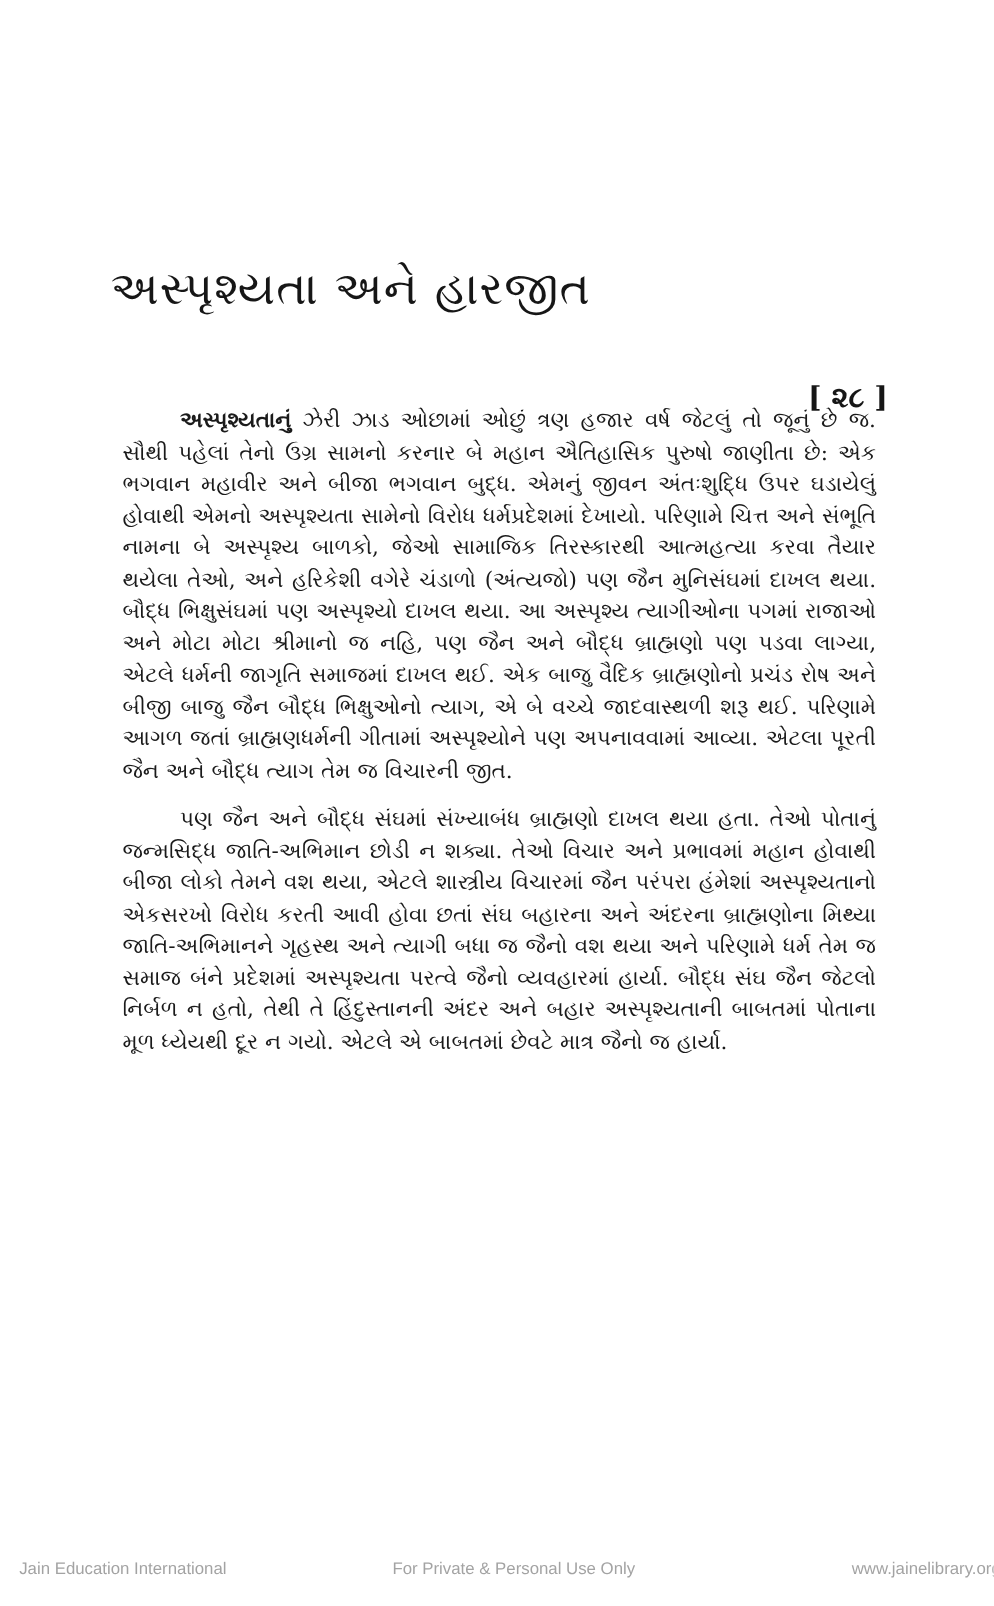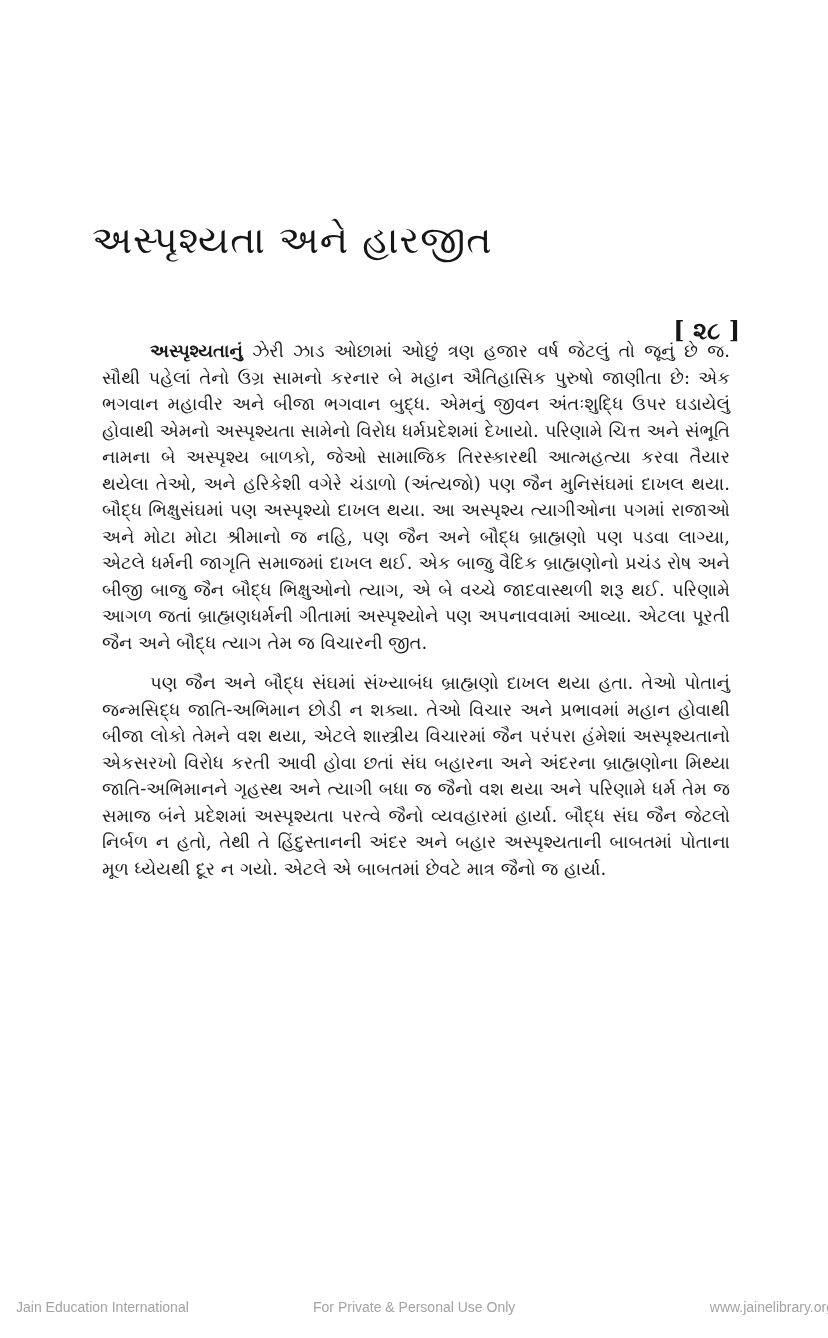--- a/index.html
+++ b/index.html
@@ -13,21 +13,21 @@
     .body-text { position: absolute; top: 328px; left: 0; width: 648px; }
     .para { margin: 10px; font-size: 18px; line-height: 26.5px; text-align: justify;
             text-indent: 48px; }
     .para + .para { margin-top: 14px; }
     .para .lead { font-weight: bold; }
     .para .strong { font-weight: normal; }
     .footer { position: absolute; top: 1299px; left: 0; width: 828px; height: 20px;
               font-family: "Liberation Sans", sans-serif; font-size: 14px; color: #a3a3a3; padding-left: 22px; }
     .footer span { position: absolute; top: 0; }
     .f-left { left: 16px; }
-    .f-center { left: 313px; }
+    .f-center { left: 327px; }
     .f-right { right: 16px; }
   </style>
 </head>
 <body>
 
 <div class="page">
   <div class="title">અસ્પૃશ્યતા અને હારજીત</div>
   <div class="chapter-no">[ ૨૮ ]</div>
 
   <div class="body-text">

